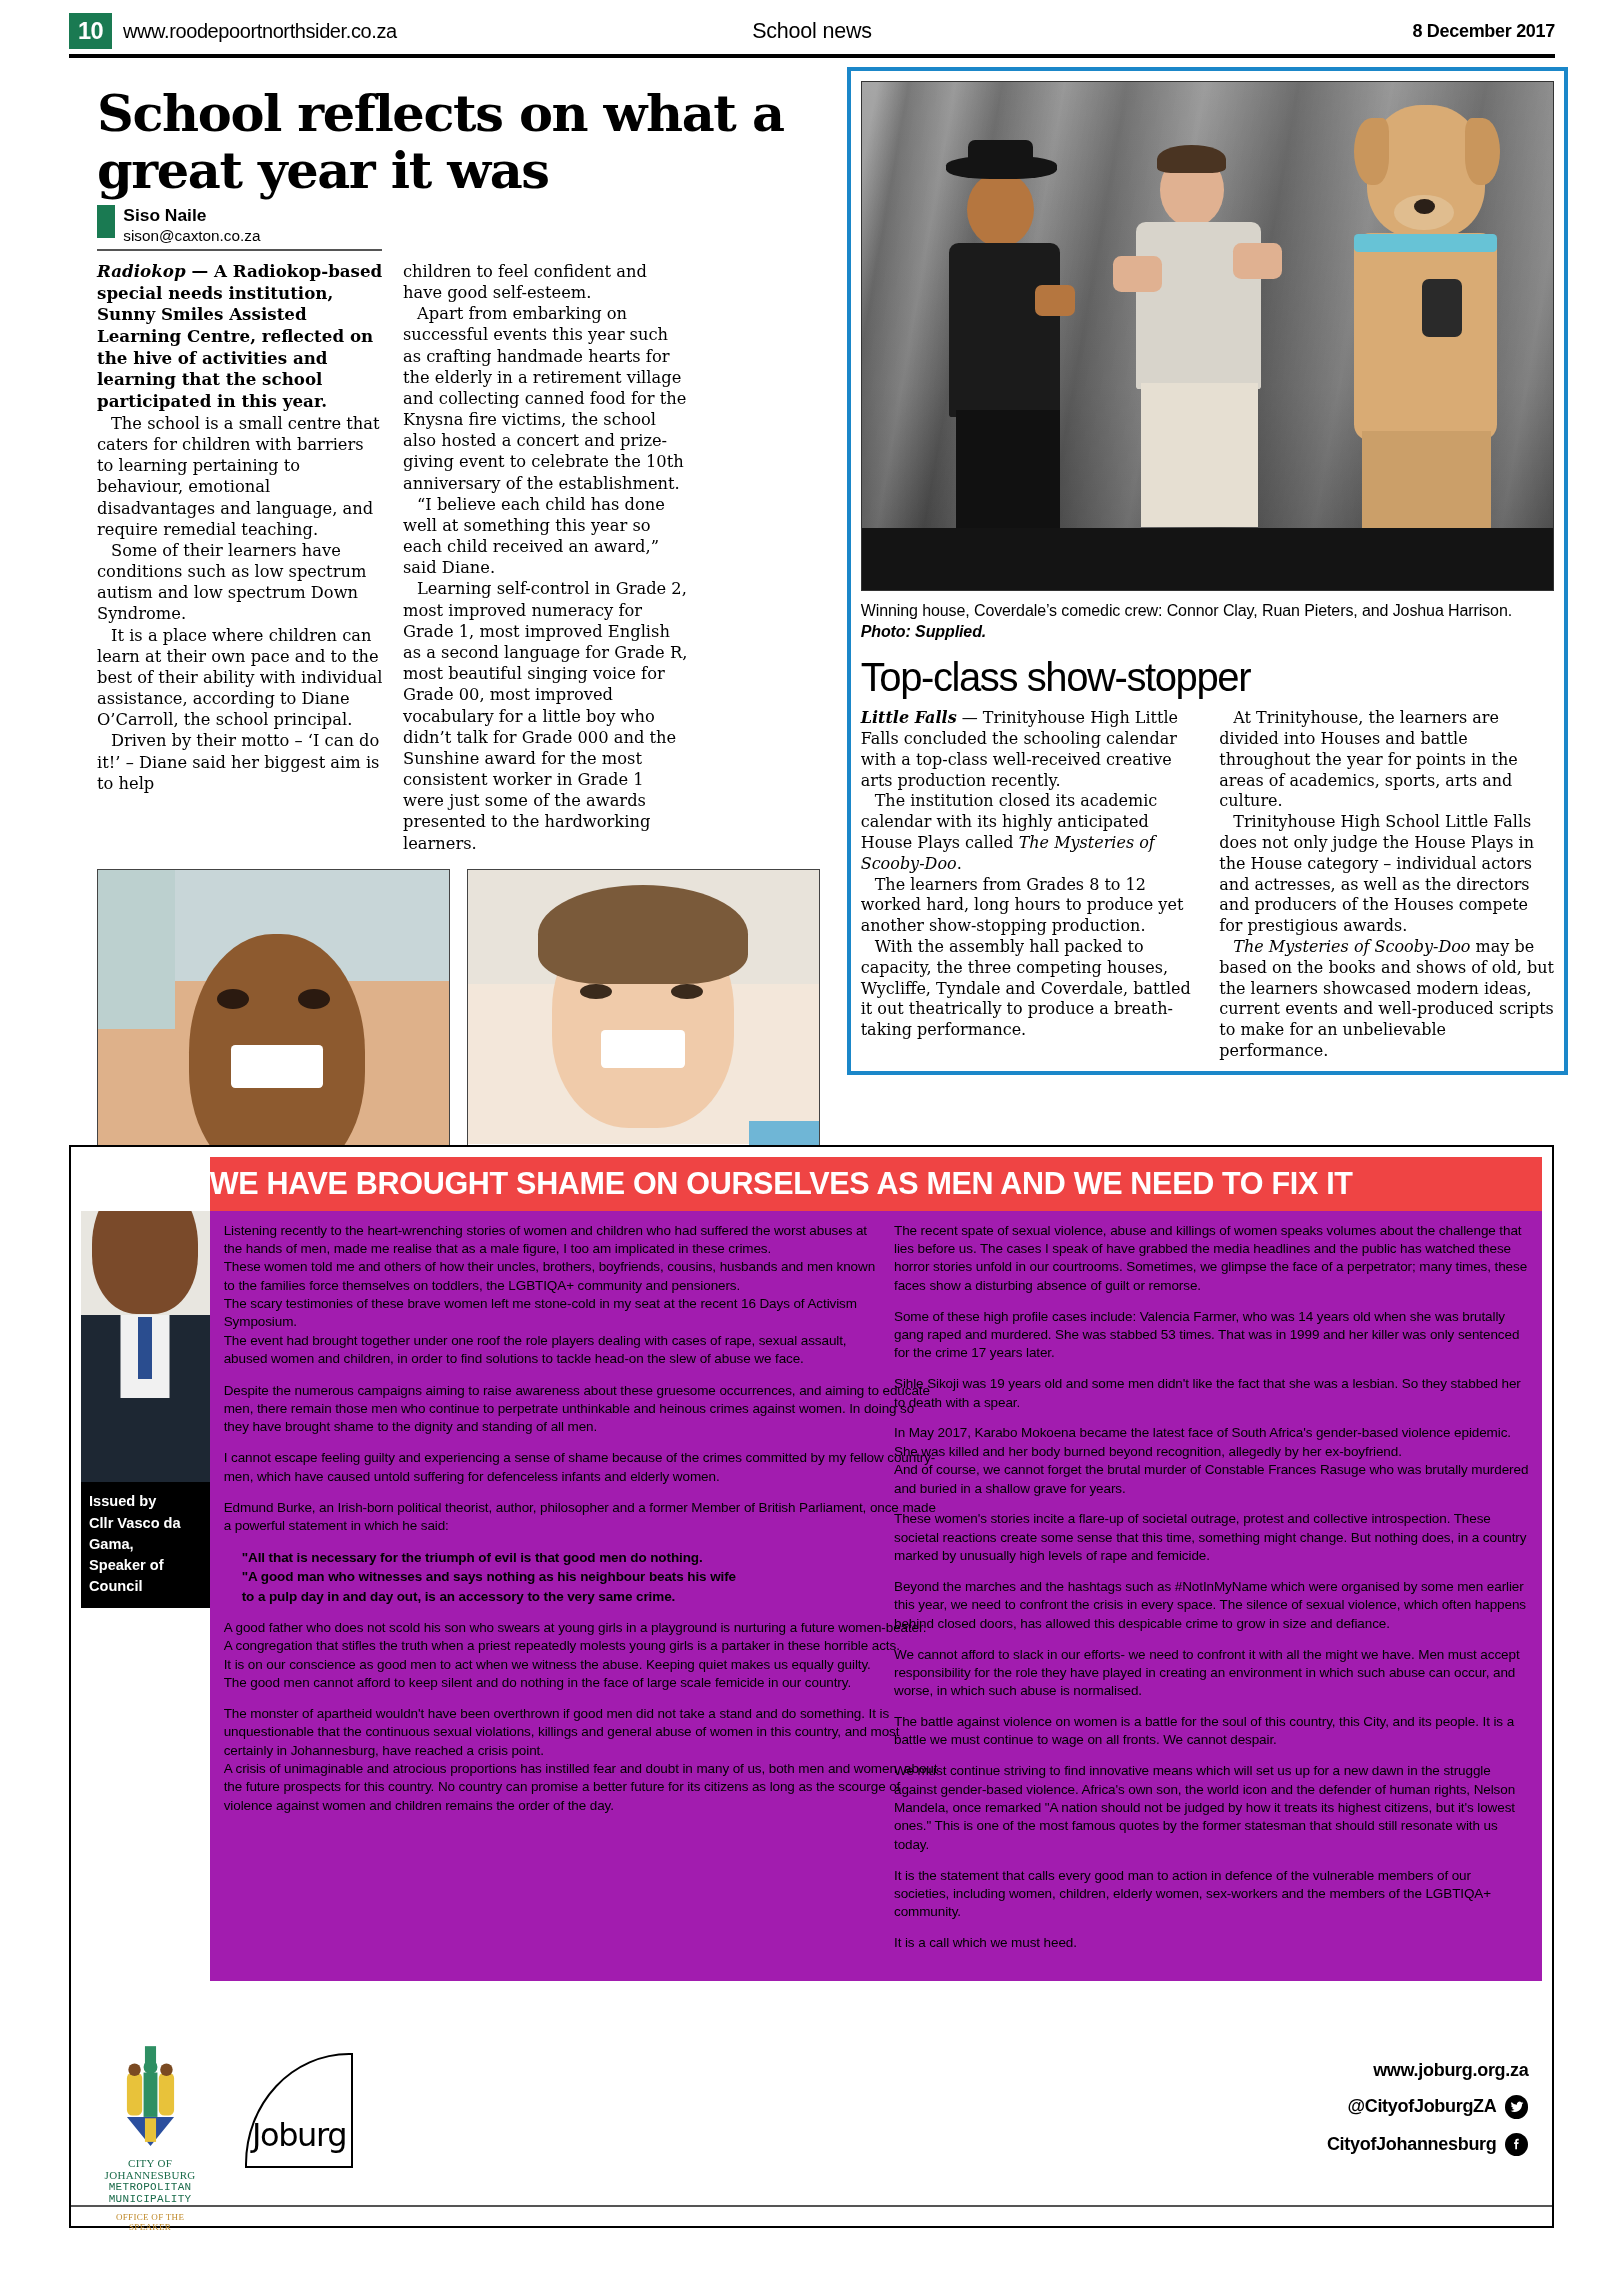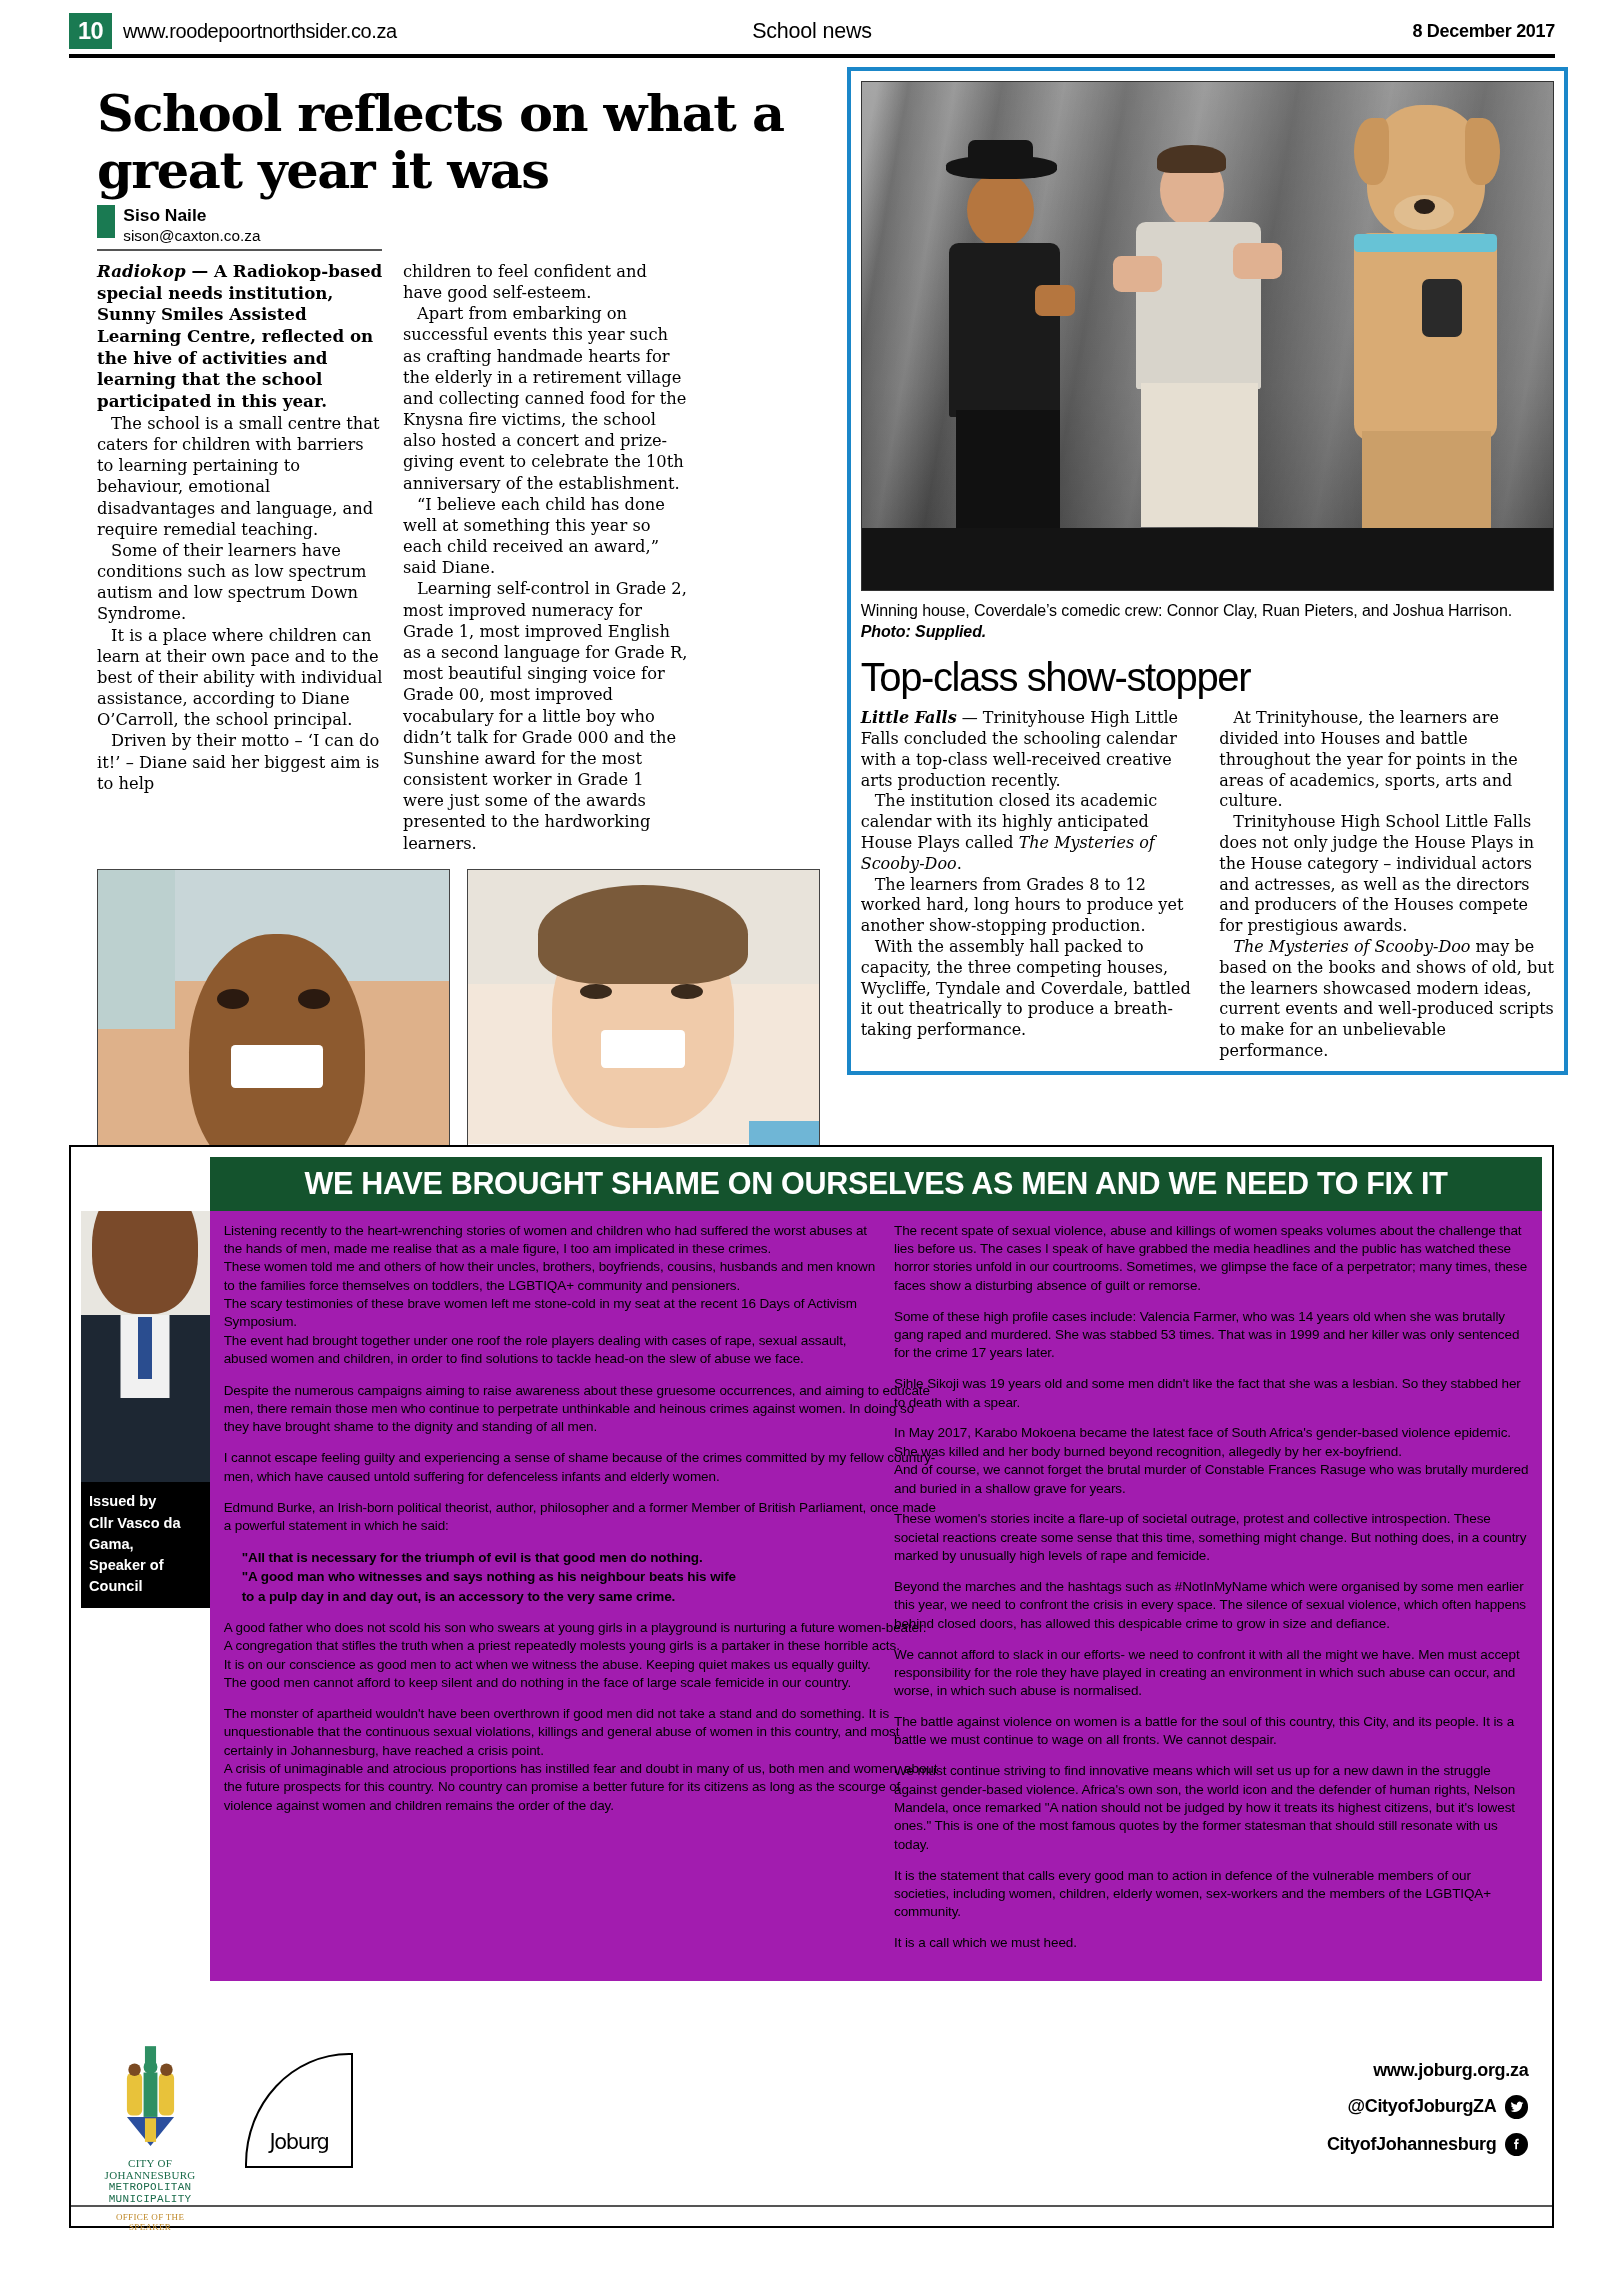--- a/index.html
+++ b/index.html
@@ -79,21 +79,21 @@
   .kid1 { width:353px; height:399px; }
   .kid2 { width:353px; height:382px; }
   .kid-cap { font-size:15.3px; line-height:1.35; margin-top:7px; }
   .kid-cap b { font-weight:700; font-style:italic; }
 
   
   .ad-section { position:absolute; left:69px; top:1145px; width:1485px; height:1083px;
                 border:2.1px solid #000; background:#fff; }
   .ad-banner { display:flex; height:54px; margin:9.7px 9.7px 0 9.7px; }
   .ad-portrait-slot { width:129px; flex:none; }
-  .ad-banner-bar { flex:1; background:#14532d; display:flex; align-items:center; justify-content:center; }
+  .ad-banner-bar { flex:1; background:#ef4444; display:flex; align-items:center; }
   .ad-banner-text {
     color:#fff; font-size:30.5px; font-weight:700; letter-spacing:-0.3px;
     font-family:"Liberation Sans Narrow","Liberation Sans",sans-serif;
   }
   .ad-body { position:relative; margin:0 9.7px; display:flex; }
   .ad-left-rail { width:129px; flex:none; position:relative; }
   .speaker-photo { width:129px; height:271px; background:#e8e6e0; position:relative; overflow:hidden; }
   .issued-box { width:129px; background:#000; color:#fff; padding:9.7px 8.3px 11px 8.3px;
                 font-size:14.6px; font-weight:700; line-height:1.45; }
   .ad-orange { flex:1; background:#a21caf; padding:11px 14px 28px 14px; display:flex; gap:18px;
@@ -106,21 +106,21 @@
   
   .ad-footer { position:absolute; left:0; bottom:0; width:100%; height:208px; }
   .coa { position:absolute; left:23.6px; top:23.6px; width:111px; text-align:center; }
   .coa-shield { width:67px; height:111px; margin:0 auto; position:relative; }
   .coa-line1 { font-size:11px; color:#1a6b4a; font-family:"Liberation Serif",serif; letter-spacing:0.3px; margin-top:4.2px;}
   .coa-line2 { font-size:11px; color:#1a6b4a; font-family:Liberation Mono, monospace; letter-spacing:0.3px;}
   .coa-line3 { font-size:9px; color:#c08a2a; font-family:"Liberation Serif",serif; letter-spacing:0.3px; margin-top:7px;}
   .joburg-logo { position:absolute; left:174px; top:35px; width:108px; height:115px;
                  border:2.1px solid #000; border-top-left-radius:104px 111px;
                  display:flex; align-items:flex-end; justify-content:center; }
-  .joburg-word { font-size:21px; font-family:"DejaVu Sans",sans-serif; letter-spacing:-1.4px;
+  .joburg-word { font-size:32px; font-family:"DejaVu Sans",sans-serif; letter-spacing:-1.4px;
                  margin-bottom:12.5px; font-weight:400; }
   .social { position:absolute; right:23.6px; top:42px; text-align:right; }
   .social-row { display:flex; align-items:center; justify-content:flex-end; margin-bottom:14px; }
   .social-label { font-size:18px; font-weight:700; letter-spacing:-0.3px; }
   .social-icon { width:23.6px; height:23.6px; border-radius:50%; background:#000; color:#fff;
                  font-size:14px; display:flex; align-items:center; justify-content:center;
                  margin-left:8.3px; font-weight:700; }
   .footer-rule { position:absolute; left:0; bottom:19.4px; width:100%; height:2.1px; background:#555; }
   .curtain { position:absolute; inset:0;
     background:

